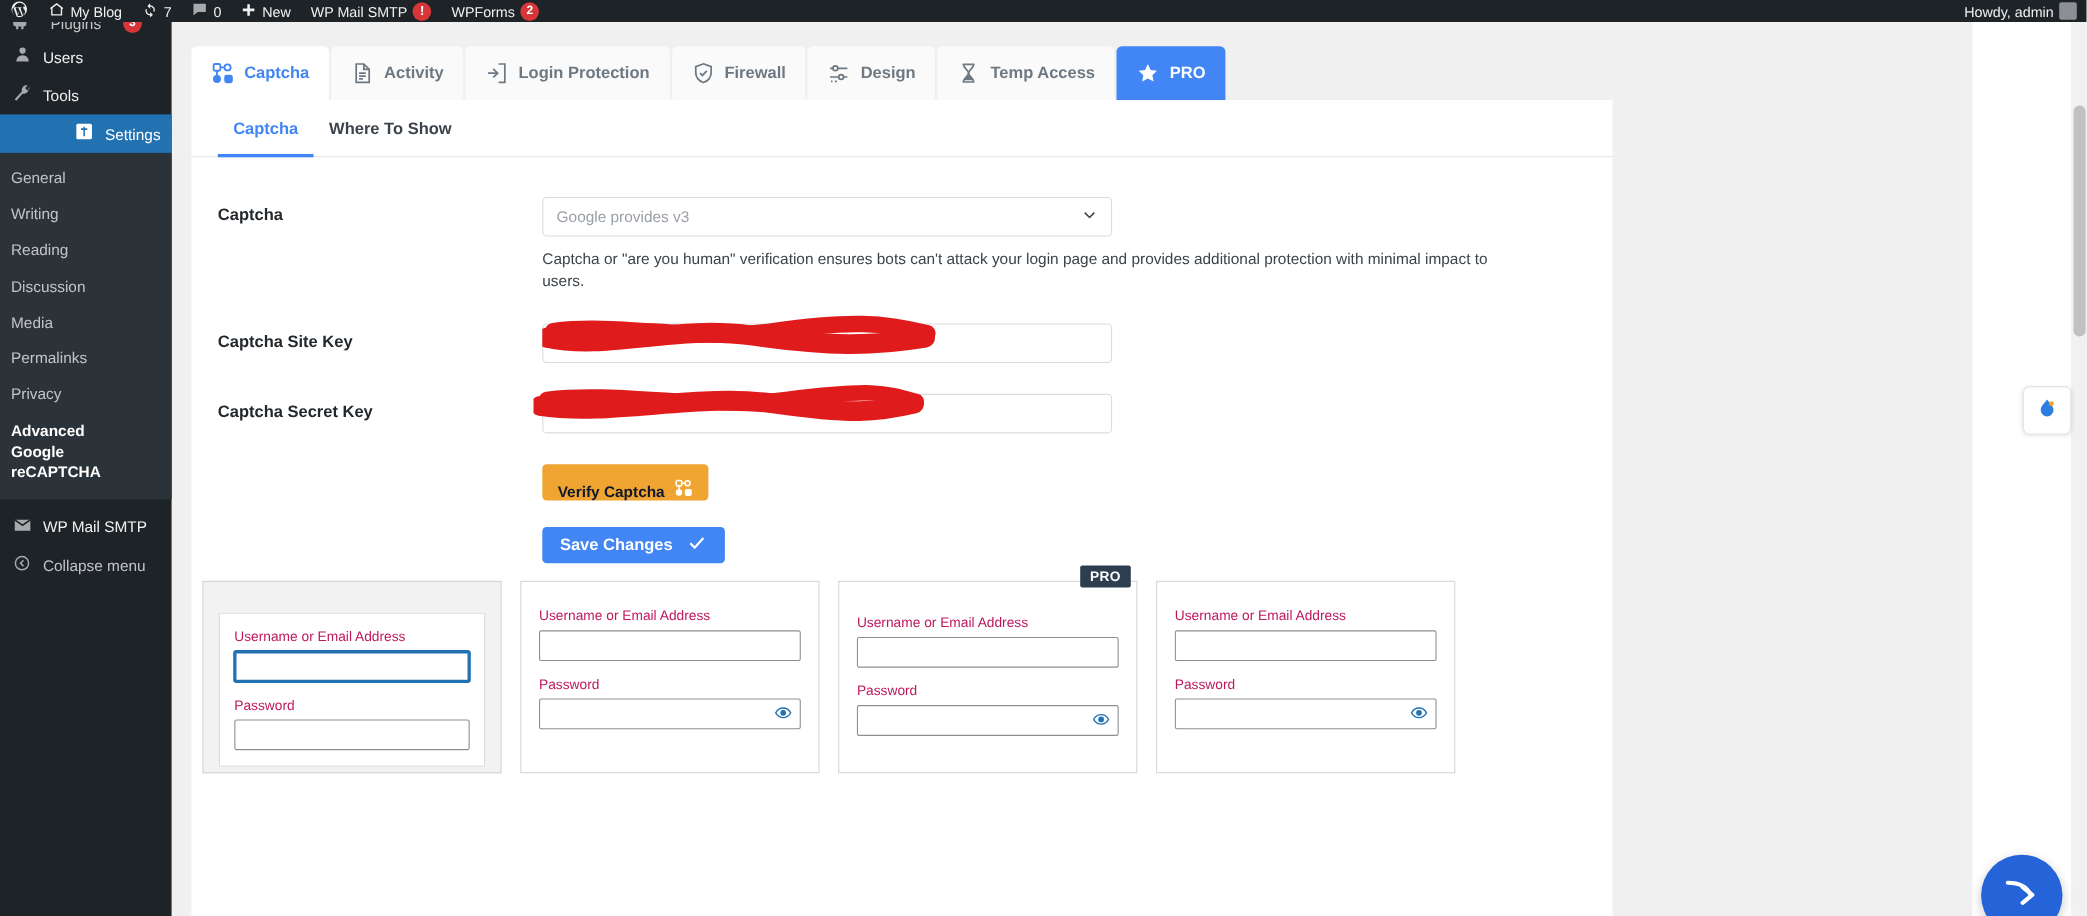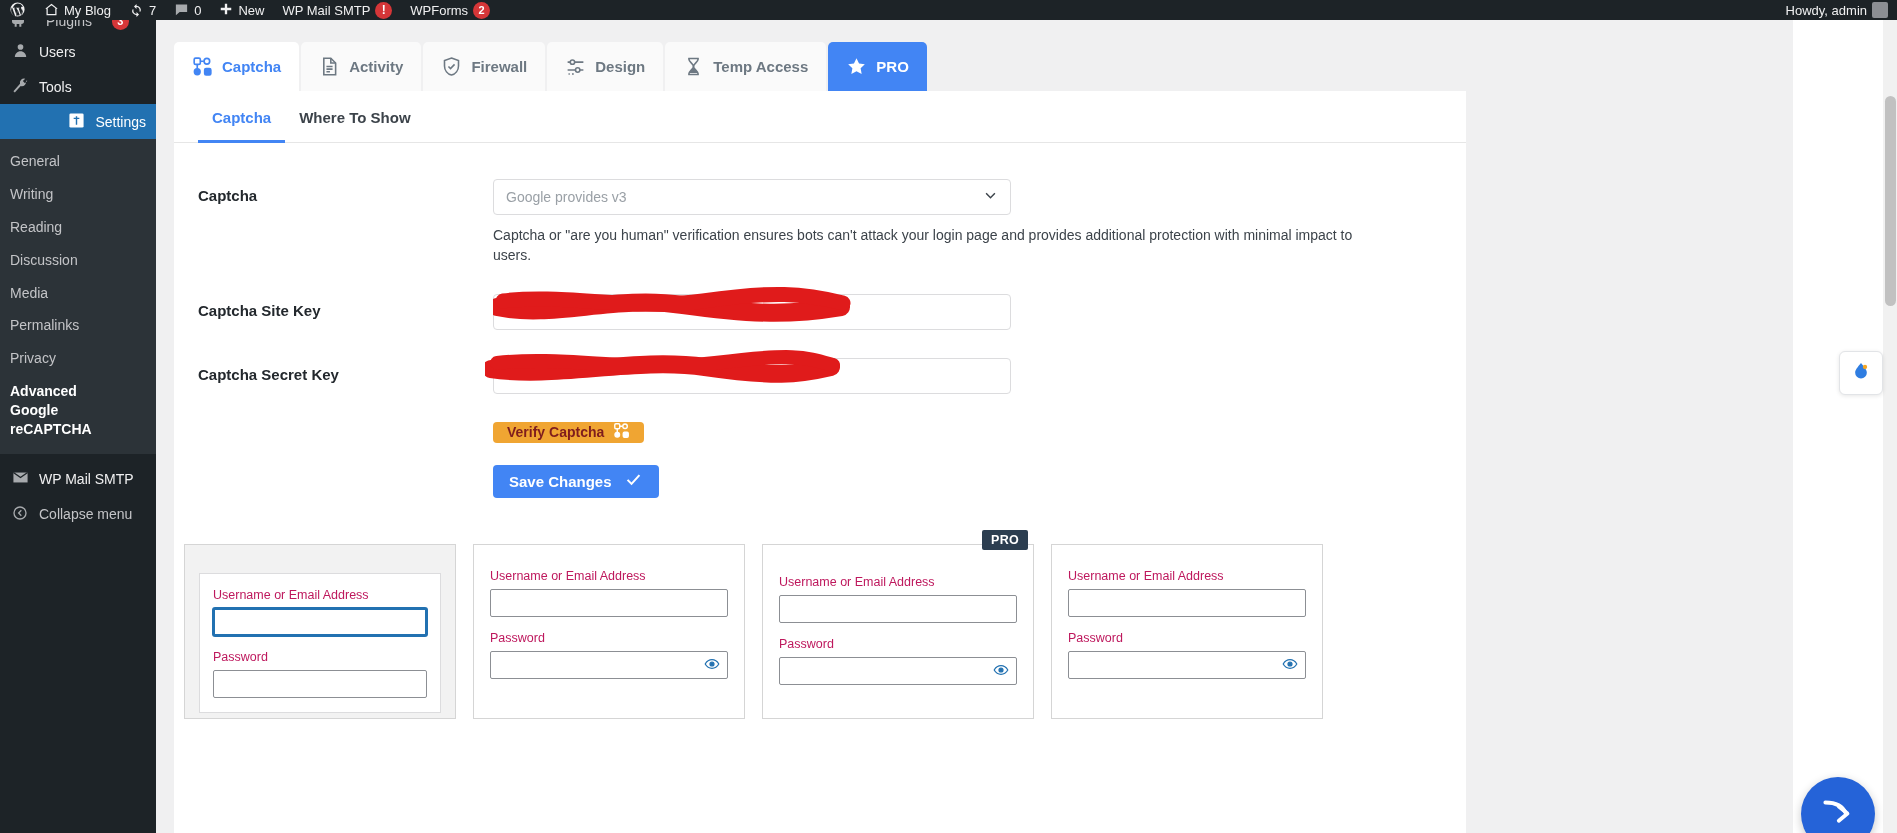--- a/index.html
+++ b/index.html
@@ -108,24 +108,24 @@
   .hint { margin-top: 10px; font-size: 14px; color: #3c434a; line-height: 1.45; max-width: 880px; }
 
   .text-input {
     width: 518px; height: 36px; border: 1px solid #dcdcde; border-radius: 4px;
     background: #fff; font-size: 14px; color: #3c434a; padding: 0 12px;
     font-family: "Liberation Sans", sans-serif;
   }
   .redact { position: absolute; pointer-events: none; }
 
   .btn-verify {
-    display: inline-flex; align-items: center; gap: 9px;
-    background: #f0a532; color: #7f1d1d; border: none;
+    display: inline-flex; align-items: flex-end; gap: 9px;
+    background: #f0a532; color: #0f172a; border: none;
     font-size: 14px; font-weight: 700; border-radius: 4px;
-    padding: 0 14px; height: 21px; cursor: pointer;
+    padding: 0 14px; height: 33px; cursor: pointer;
     font-family: "Liberation Sans", sans-serif;
   }
   .btn-save {
     display: inline-flex; align-items: center; gap: 12px;
     background: #4285f4; color: #fff; border: none;
     font-size: 15px; font-weight: 700; border-radius: 4px;
     padding: 0 16px; height: 33px; cursor: pointer;
     font-family: "Liberation Sans", sans-serif;
   }
 
@@ -331,20 +331,30 @@
         <span class="ti">
           <svg viewBox="0 0 24 24" fill="none" stroke="#6d7882" stroke-width="1.8">
               <path d="M5.5 2.5h8l5.5 5.5v13.5h-13.5z"></path>
               <path d="M13.5 2.5V8H19"></path>
               <path d="M8.5 12h7M8.5 15h7M8.5 18h4"></path>
             </svg>
         </span>
         <span>Activity</span>
       </div>
 
+      <div class="tab">
+        <span class="ti">
+          <svg viewBox="0 0 24 24" fill="none" stroke="#6d7882" stroke-width="1.8">
+              <path d="M14 2.5h6.5v19H14"></path>
+              <path d="M3 12h9"></path>
+              <path d="M8.5 7.5L13 12l-4.5 4.5"></path>
+            </svg>
+        </span>
+        <span>Login Protection</span>
+      </div>
 
       <div class="tab">
         <span class="ti">
           <svg viewBox="0 0 24 24" fill="none" stroke="#6d7882" stroke-width="1.8">
               <path d="M12 2.3l8 3v6c0 5-3.4 9.2-8 10.4-4.6-1.2-8-5.4-8-10.4v-6z"></path>
               <path d="M8.5 12l2.4 2.4 4.6-4.8"></path>
             </svg>
         </span>
         <span>Firewall</span>
       </div>
@@ -446,21 +456,21 @@
                     <rect x="14.5" y="14.5" width="7" height="7" rx="1.6" fill="#fff"></rect>
                     <circle cx="17" cy="6" r="3.2"></circle>
                     <circle cx="6" cy="18" r="3.2" fill="#fff"></circle>
                     <path d="M9.5 6h4M6 9.5v5"></path>
                   </svg>
               </span>
             </button>
           </div>
         </div>
 
-        <div class="row" style="margin-bottom:30px;">
+        <div class="row" style="margin-bottom:0;">
           <div class="row-label"></div>
           <div class="row-field">
             <button class="btn-save">
               <span>Save Changes</span>
               <span>
                 <svg width="19" height="19" viewBox="0 0 24 24" fill="none" stroke="#fff" stroke-width="2.6">
                     <path d="M4.5 12.5l5 5 10-11"></path>
                   </svg>
               </span>
             </button>

